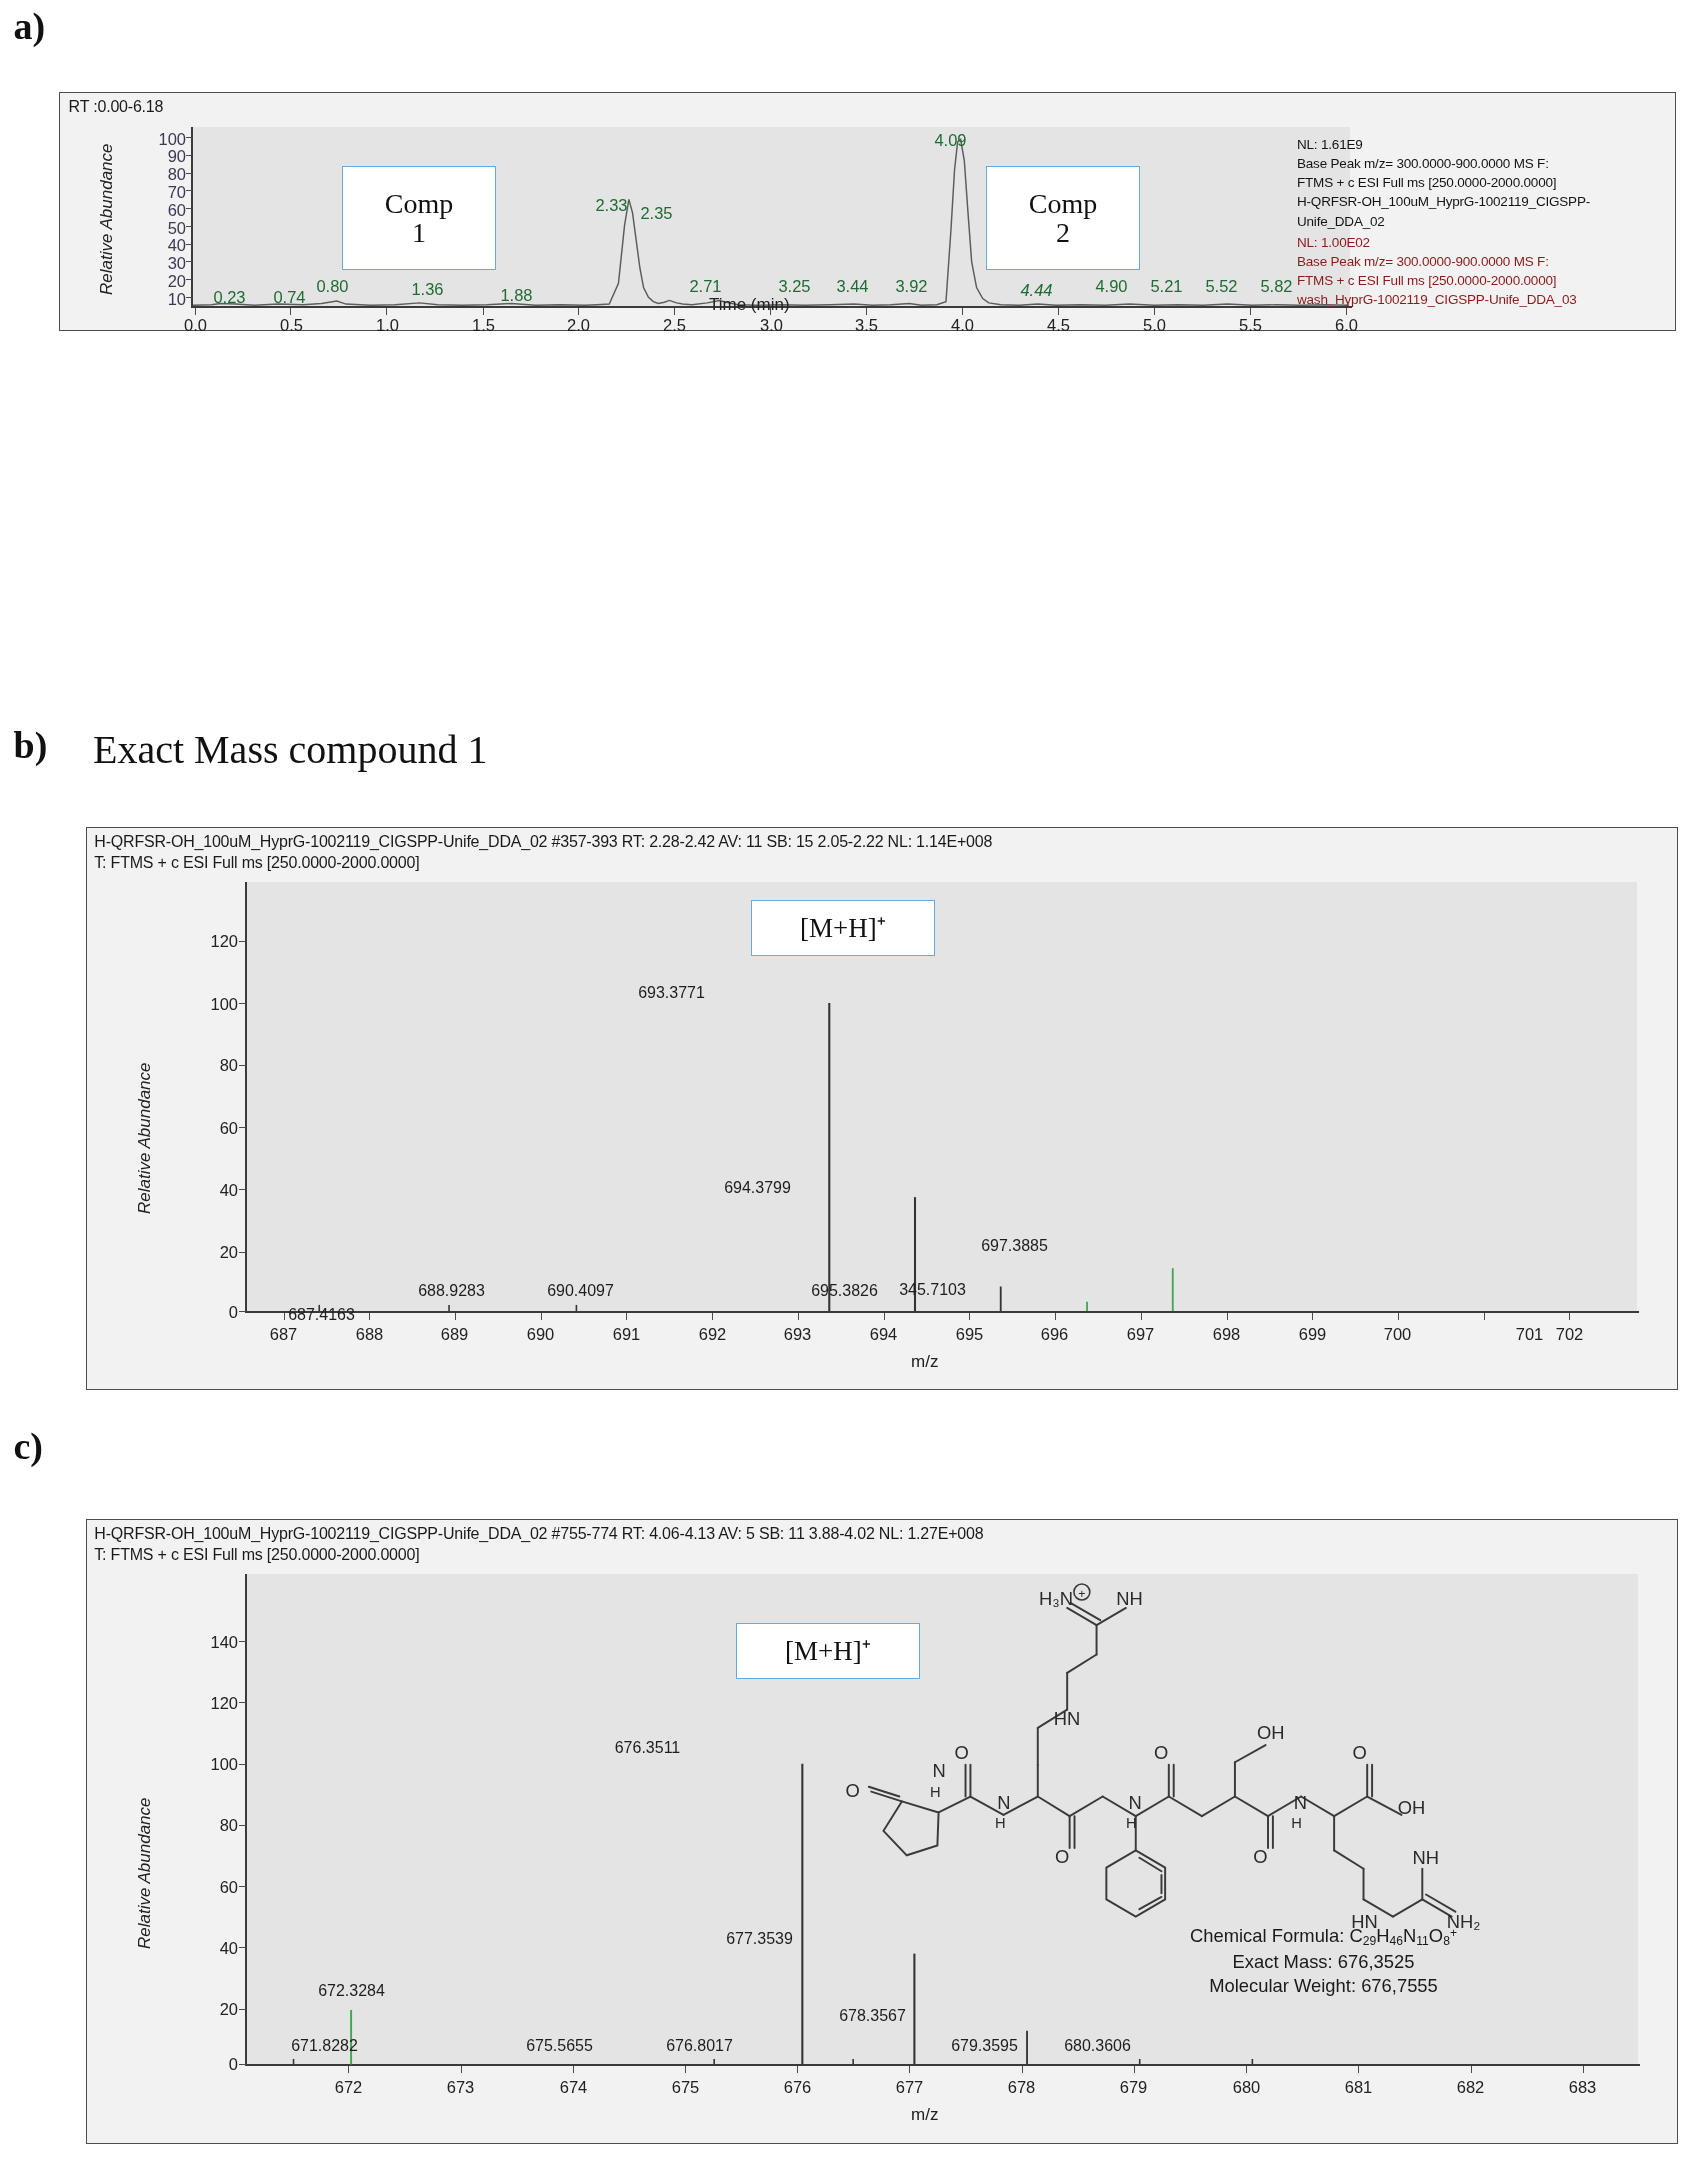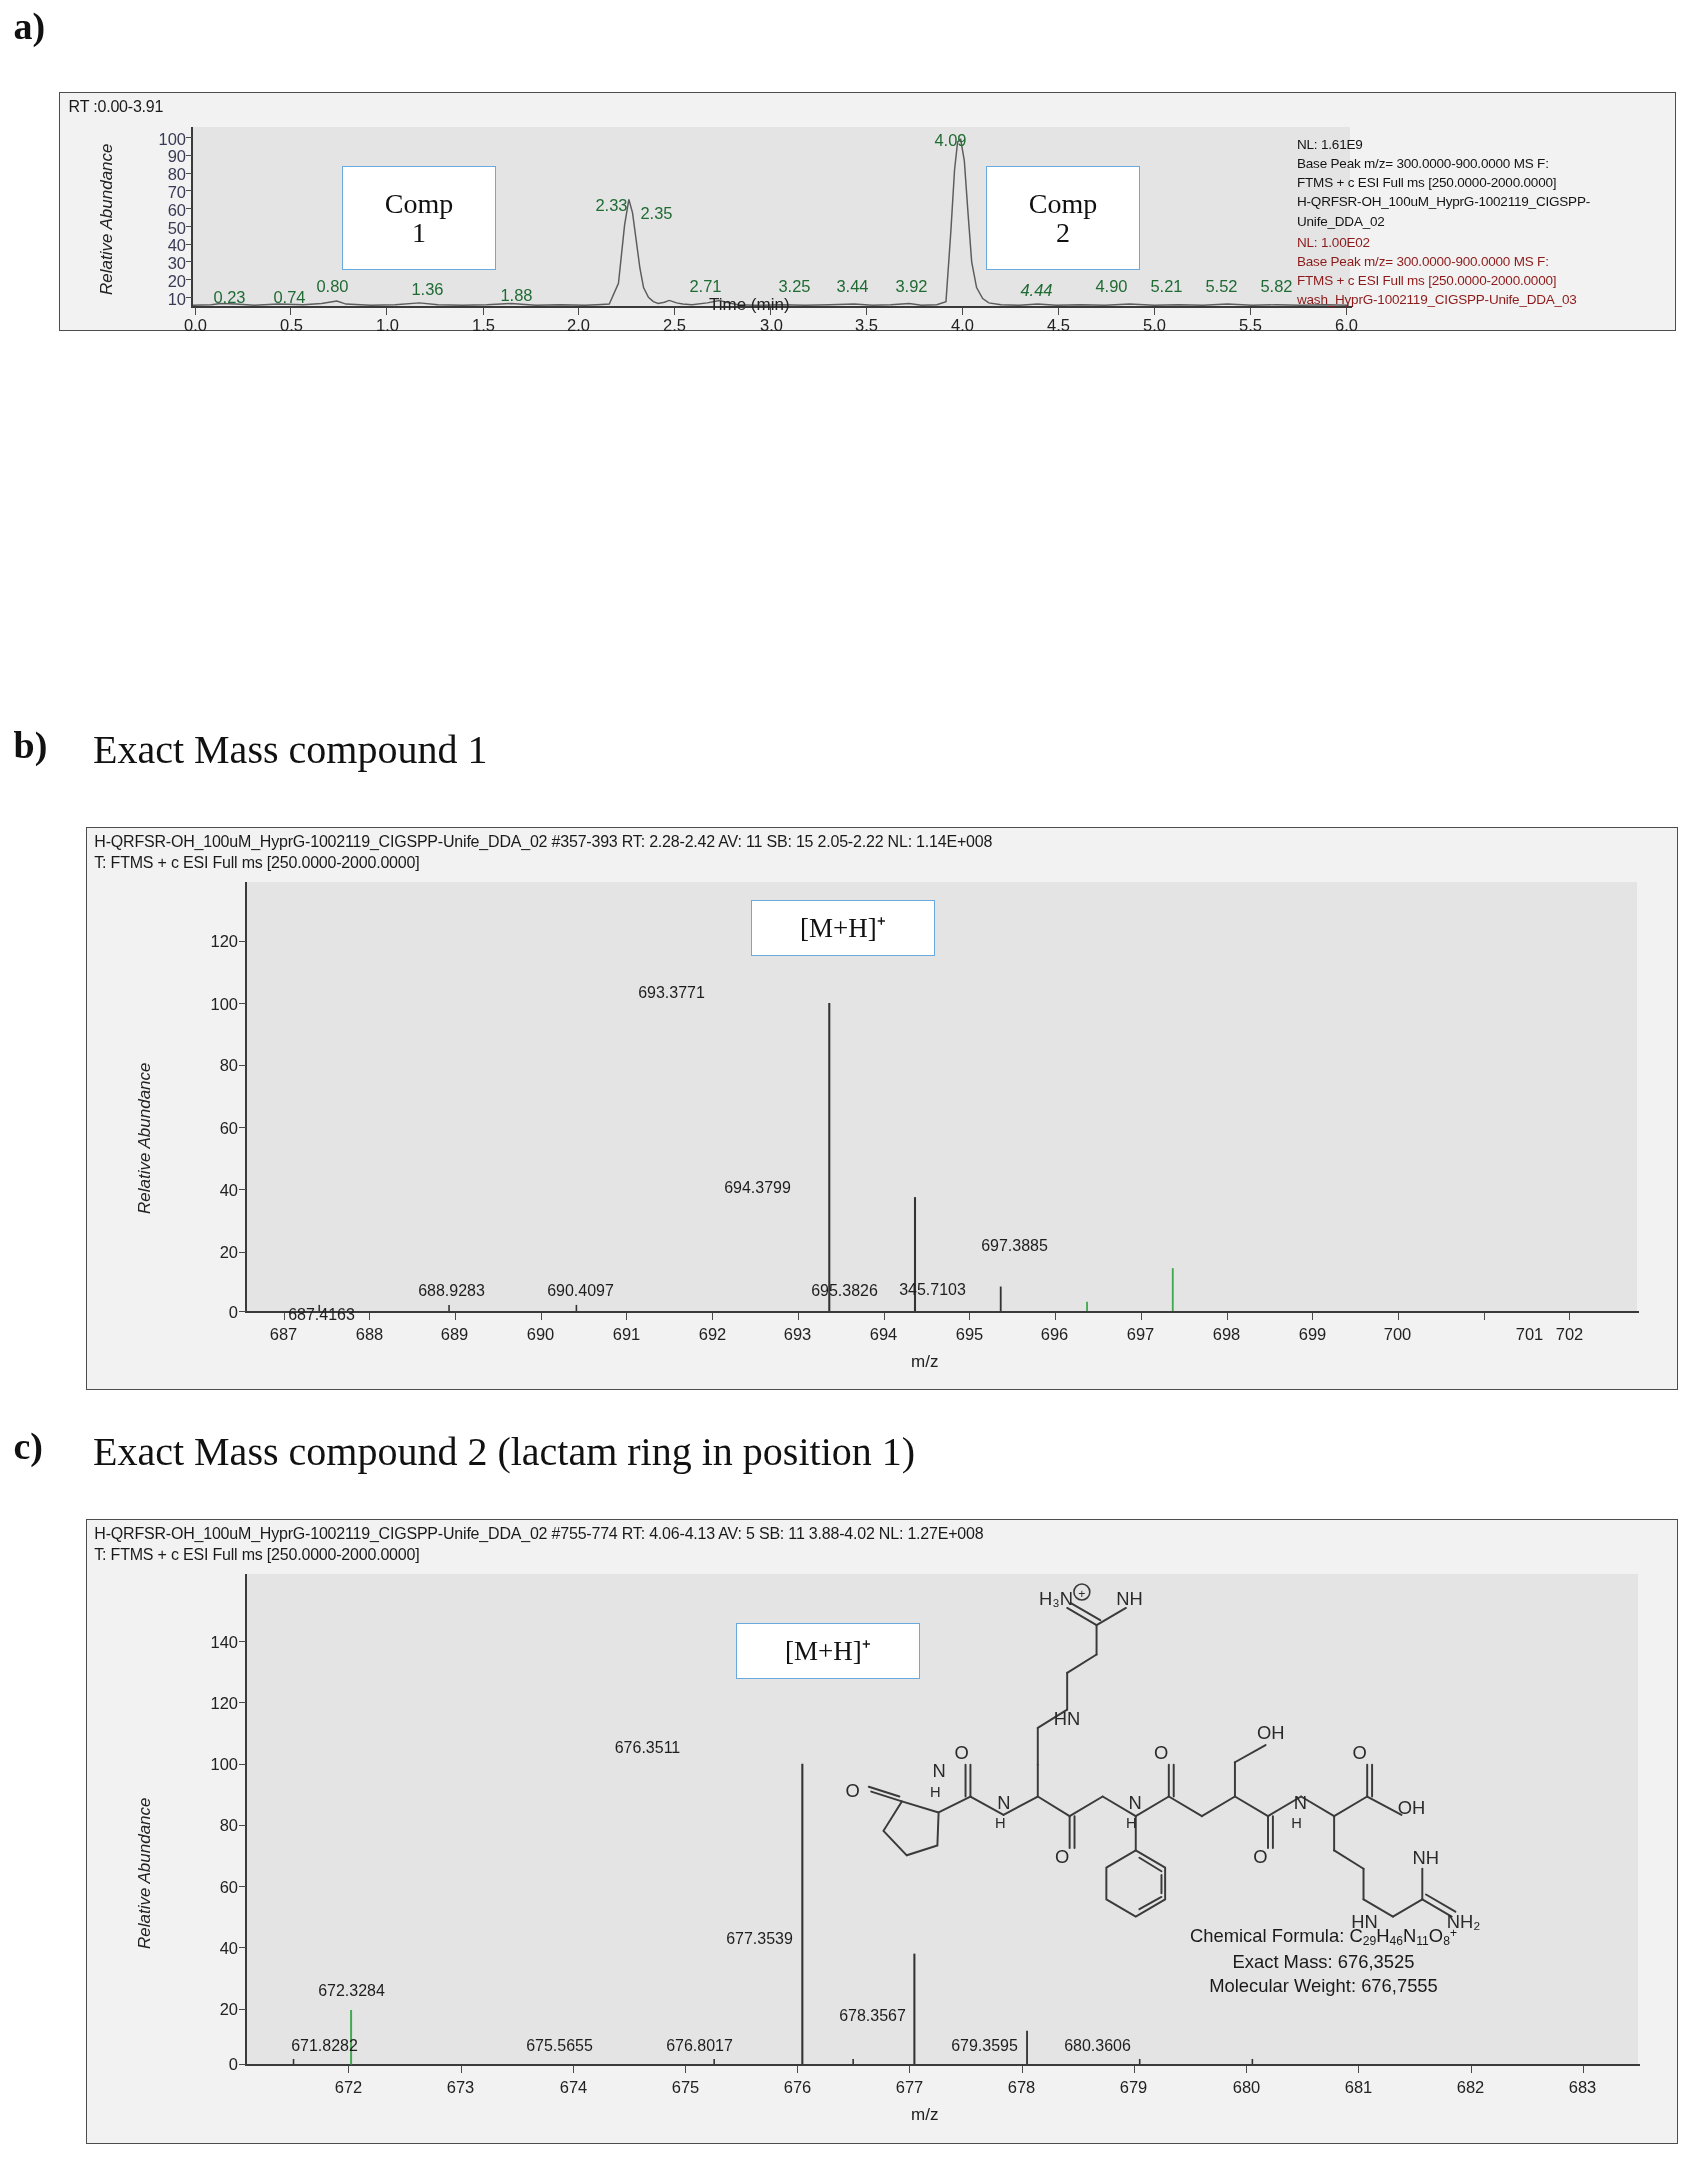--- a/index.html
+++ b/index.html
@@ -88,21 +88,21 @@
   svg{position:absolute;overflow:visible;}
 </style>
 </head>
 <body>
 
 <div class="page">
 
   <div class="panel-letter" style="left:13.5px;top:7.3px;">a)</div>
 
   <div class="frame" style="left:59px;top:92px;width:1617px;height:239px;">
-    <div class="hdr" style="left:8.6px;top:4.9px;">RT :0.00-3.91</div>
+    <div class="hdr" style="left:8.6px;top:4.9px;">RT :0.00-6.18</div>
 
     <div class="plot-bg" style="left:133px;top:34px;width:1157px;height:181px;"></div>
 
     <div class="ytitle" style="left:37px;top:202px;">Relative Abundance</div>
 
     <div class="axis-line" style="left:131px;top:34px;width:1.8px;height:181px;"></div>
     <div class="axis-line" style="left:131px;top:213px;width:1161px;height:1.8px;"></div>
 
     <div class="tick-lbl" style="left:86px;top:37px;width:40px;text-align:right;">100</div>
     <div class="tick-lbl" style="left:86px;top:54px;width:40px;text-align:right;">90</div>
@@ -293,21 +293,20 @@
     <div class="ms-tick-lbl" style="left:1109px;top:497px;width:61px;">698</div>
     <div class="ms-tick-lbl" style="left:1195px;top:497px;width:61px;">699</div>
     <div class="ms-tick-lbl" style="left:1280px;top:497px;width:61px;">700</div>
     <div class="ms-tick-lbl" style="left:1412px;top:497px;width:61px;">701</div>
     <div class="ms-tick-lbl" style="left:1452px;top:497px;width:61px;">702</div>
 
     <div class="axis-title" style="left:824px;top:524px;">m/z</div>
   </div>
 
   <div class="panel-letter" style="left:13.5px;top:1427px;">c)</div>
-  <div class="caption-text" style="left:93px;top:1432px;">Exact Mass compound 2 (lactam ring in position 1)</div>
 
   <div class="frame" style="left:86px;top:1519px;width:1592px;height:625px;">
     <div class="hdr" style="left:7.3px;top:4.9px;">H-QRFSR-OH_100uM_HyprG-1002119_CIGSPP-Unife_DDA_02 #755-774  RT: 4.06-4.13  AV: 5 SB: 11  3.88-4.02  NL: 1.27E+008</div>
     <div class="hdr" style="left:7.3px;top:26px;">T: FTMS + c ESI Full ms [250.0000-2000.0000]</div>
 
     <div class="plot-bg" style="left:160px;top:54px;width:1391px;height:490px;"></div>
 
     <div class="ytitle" style="left:48px;top:429px;">Relative Abundance</div>
 
     <div class="axis-line" style="left:158px;top:54px;width:1.8px;height:492px;"></div>

